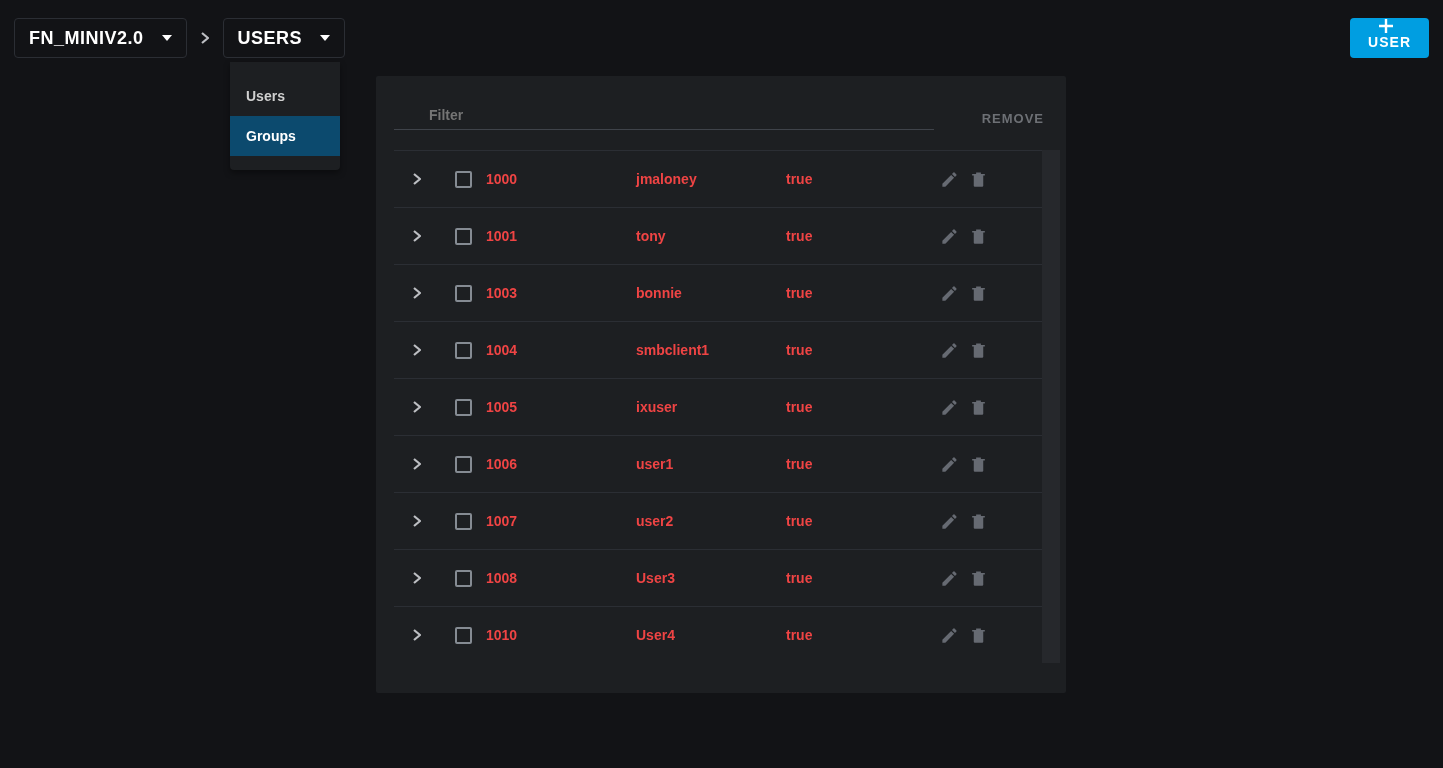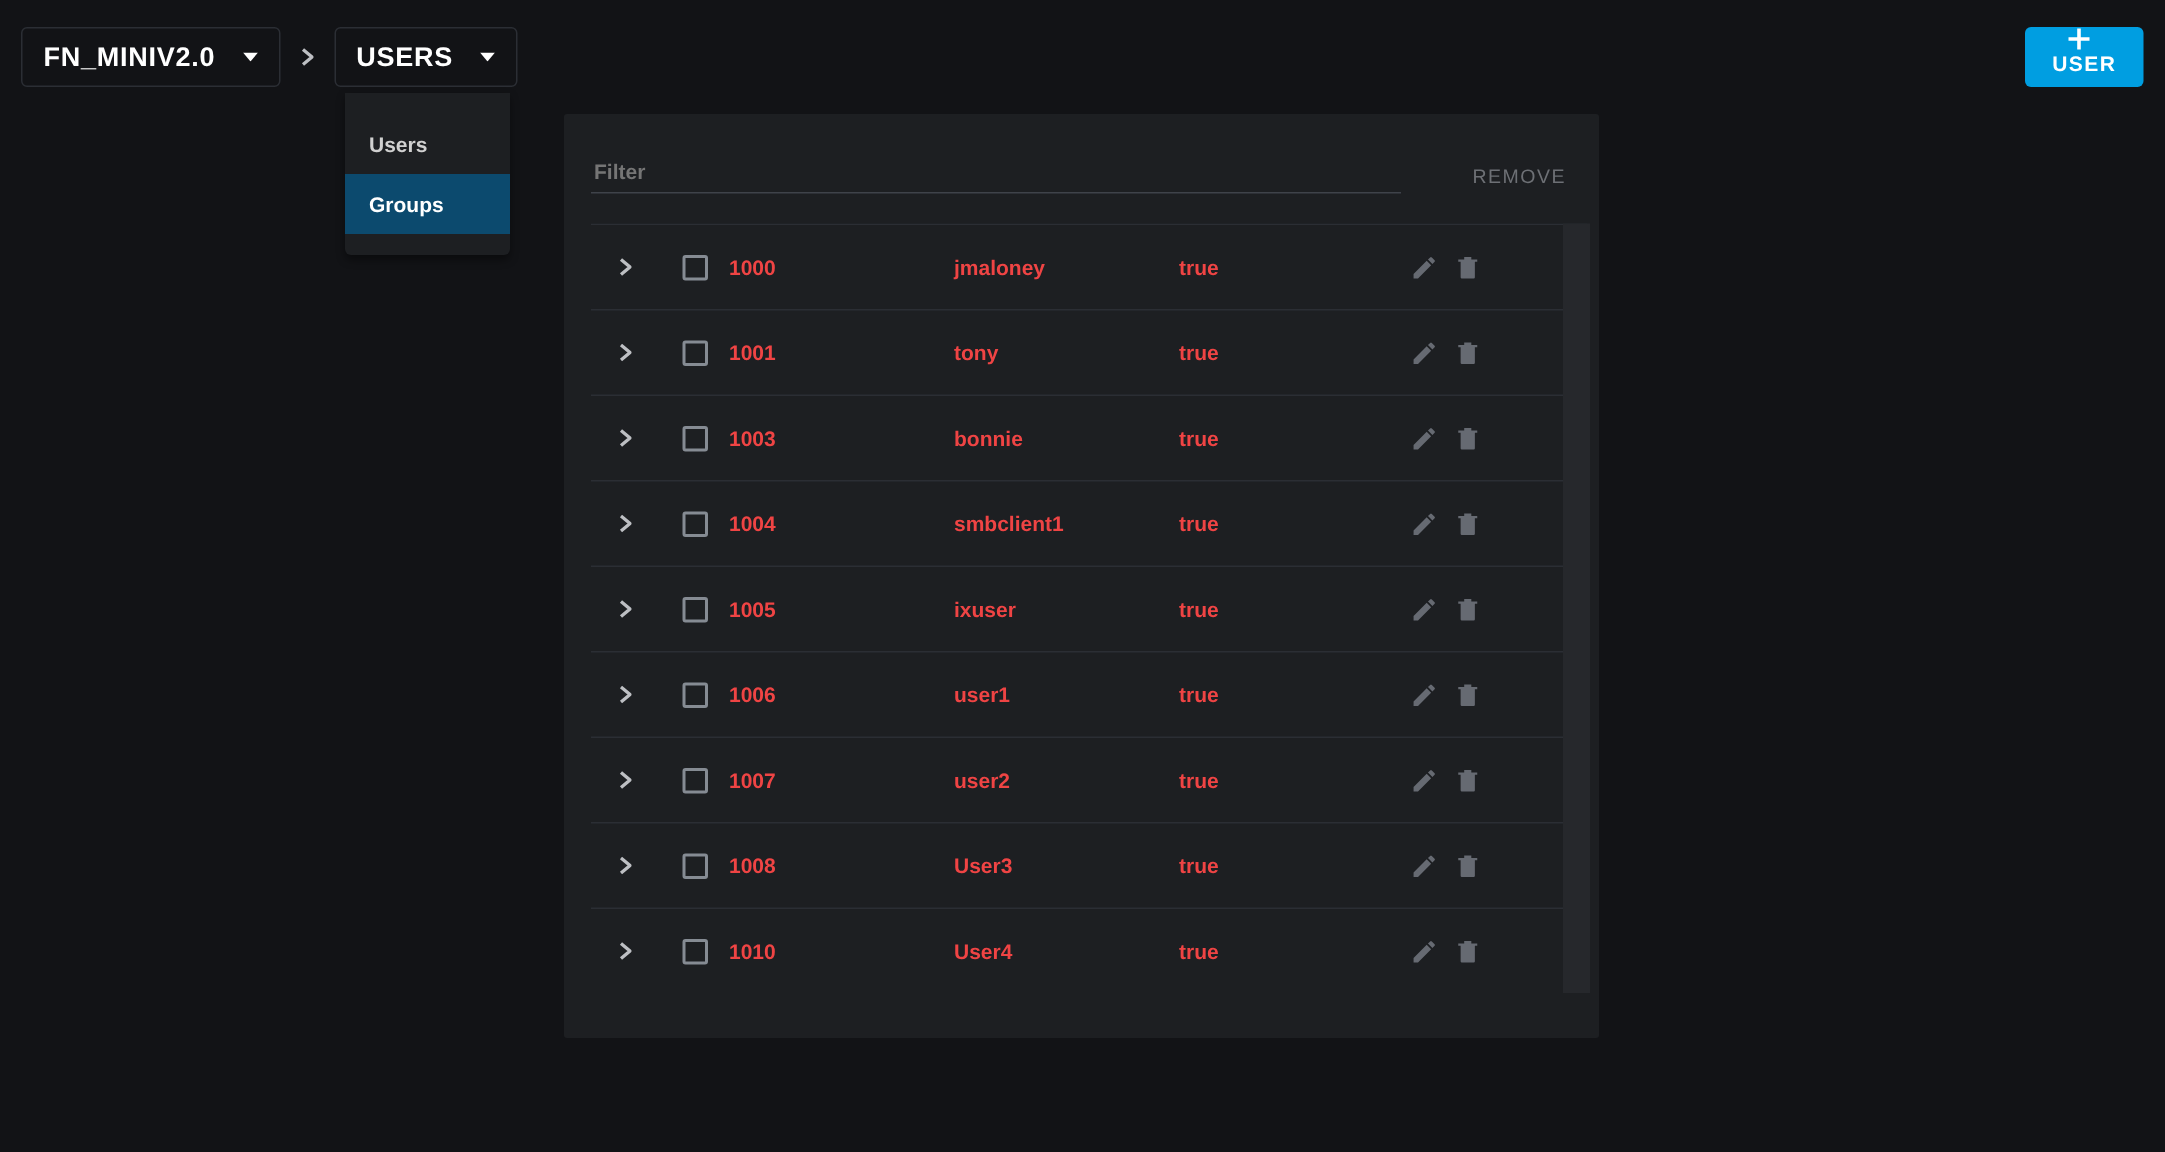--- a/index.html
+++ b/index.html
@@ -18,22 +18,22 @@
   
   .dropdown { position: absolute; top: 62px; left: 230px; width: 110px; background: #1d1f22; border-radius: 0 0 4px 4px; padding: 14px 0; box-shadow: 0 3px 6px rgba(0,0,0,.4); }
   .dropdown-item { padding: 12px 16px; font-size: 14px; font-weight: 600; color: #d0d0d0; cursor: pointer; }
   .dropdown-item.hover { background: #0c4a6e; color: #fff; }
   
   .content { padding: 0 14px; }
   .card { margin-left: 362px; width: 690px; background: #1d1f22; border-radius: 2px; padding: 30px 8px 30px 18px; }
   
   .filter-row { display: flex; align-items: flex-end; padding: 0 10px 0 0; gap: 24px; }
   .filter-input-wrap { flex: 0 0 540px; border-bottom: 1px solid #3f434a; }
-  .filter-input { width: 100%; background: transparent; border: none; outline: none; color: #ccc; font-size: 14px; font-weight: 600; padding: 0 0 6px 2px; }
-  .remove-btn { background: transparent; border: none; color: #6d7075; font-weight: 400; font-size: 13px; letter-spacing: 1px; cursor: default; padding-bottom: 4px; margin-left: auto; margin-right: 4px; }
+  .filter-input { width: 100%; background: transparent; border: none; outline: none; color: #ccc; font-size: 14px; font-weight: 600; padding: 0 0 6px 2px; margin-left: 33px; }
+  .remove-btn { background: transparent; border: none; color: #6d7075; font-weight: 700; font-size: 13px; letter-spacing: 1px; cursor: default; padding-bottom: 4px; margin-left: auto; margin-right: 4px; }
   
   .table-wrap { margin-top: 20px; position: relative; }
   .thead { display: grid; grid-template-columns: 46px 46px 150px 150px 148px 108px; align-items: center; height: 44px; color: #6d7075; font-weight: 800; font-size: 13px; letter-spacing: .5px; }
   .thead .sel, .trow .sel { display: flex; justify-content: center; }
   .checkbox { width: 17px; height: 17px; border: 2px solid #858b93; border-radius: 2px; cursor: pointer; }
   
   .tbody { max-height: 520px; overflow-y: auto; }
   .trow { display: grid; grid-template-columns: 46px 46px 150px 150px 148px 108px; align-items: center; height: 57px; border-top: 1px solid #2b2e34; font-size: 14px; font-weight: 700; color: #ef4444; }
   .expand { display: flex; justify-content: center; color: #bababa; cursor: pointer; }
   .actions-cell { display: flex; gap: 10px; color: #666a72; justify-content: flex-start; padding-left: 6px; }

